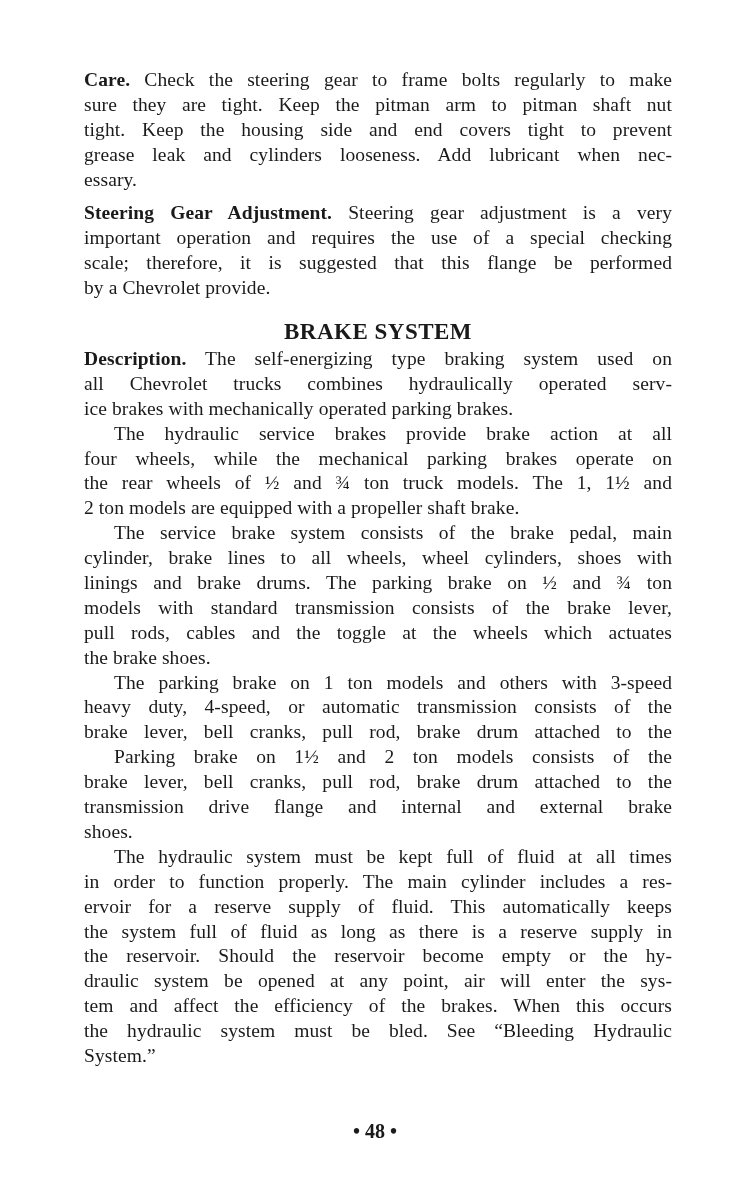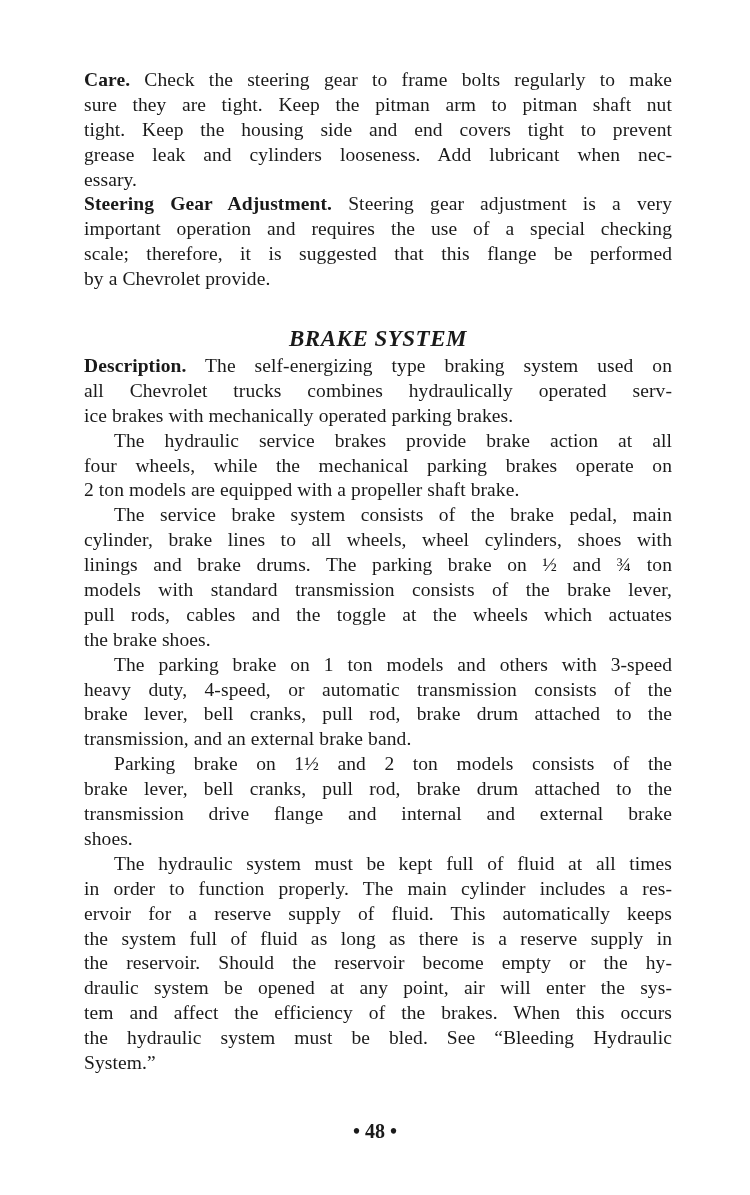--- a/index.html
+++ b/index.html
@@ -36,30 +36,29 @@
     }
     .line.last {
       text-align-last: left;
     }
     .indent {
       padding-left: 30px;
     }
     .lead {
       font-weight: bold;
     }
-    .gap-1 { }
+    .gap-1 { margin-top: 9px; }
     .heading {
       text-align: center;
       font-weight: bold;
       font-size: 23px;
       letter-spacing: 0.5px;
-      margin-top: 32px;
+      margin-top: 16px;
       height: 30px;
       line-height: 30px;
-      font-style: italic;
     }
     .page-number {
       position: absolute;
       left: 0;
       width: 750px;
       top: 1120px;
       text-align: center;
       font-size: 20px;
       font-weight: bold;
       font-family: "Liberation Serif", "DejaVu Serif", serif;
@@ -89,37 +88,37 @@
 
   <div class="para">
     <span class="line"><span class="lead">Description.</span><span> The self-energizing type braking system used on</span></span>
     <span class="line">all Chevrolet trucks combines hydraulically operated serv-</span>
     <span class="line last">ice brakes with mechanically operated parking brakes.</span>
   </div>
 
   <div class="para">
     <span class="line indent">The hydraulic service brakes provide brake action at all</span>
     <span class="line">four wheels, while the mechanical parking brakes operate on</span>
+    <span class="line">the rear wheels of ½ and ¾ ton truck models. The 1, 1½ and</span>
     <span class="line last">2 ton models are equipped with a propeller shaft brake.</span>
   </div>
 
   <div class="para">
     <span class="line indent">The service brake system consists of the brake pedal, main</span>
     <span class="line">cylinder, brake lines to all wheels, wheel cylinders, shoes with</span>
     <span class="line">linings and brake drums. The parking brake on ½ and ¾ ton</span>
     <span class="line">models with standard transmission consists of the brake lever,</span>
     <span class="line">pull rods, cables and the toggle at the wheels which actuates</span>
     <span class="line last">the brake shoes.</span>
   </div>
 
   <div class="para">
     <span class="line indent">The parking brake on 1 ton models and others with 3-speed</span>
     <span class="line">heavy duty, 4-speed, or automatic transmission consists of the</span>
     <span class="line">brake lever, bell cranks, pull rod, brake drum attached to the</span>
-    <span class="line last">transmission, and an external brake band.</span>
   </div>
 
   <div class="para">
     <span class="line indent">Parking brake on 1½ and 2 ton models consists of the</span>
     <span class="line">brake lever, bell cranks, pull rod, brake drum attached to the</span>
     <span class="line">transmission drive flange and internal and external brake</span>
     <span class="line last">shoes.</span>
   </div>
 
   <div class="para">

